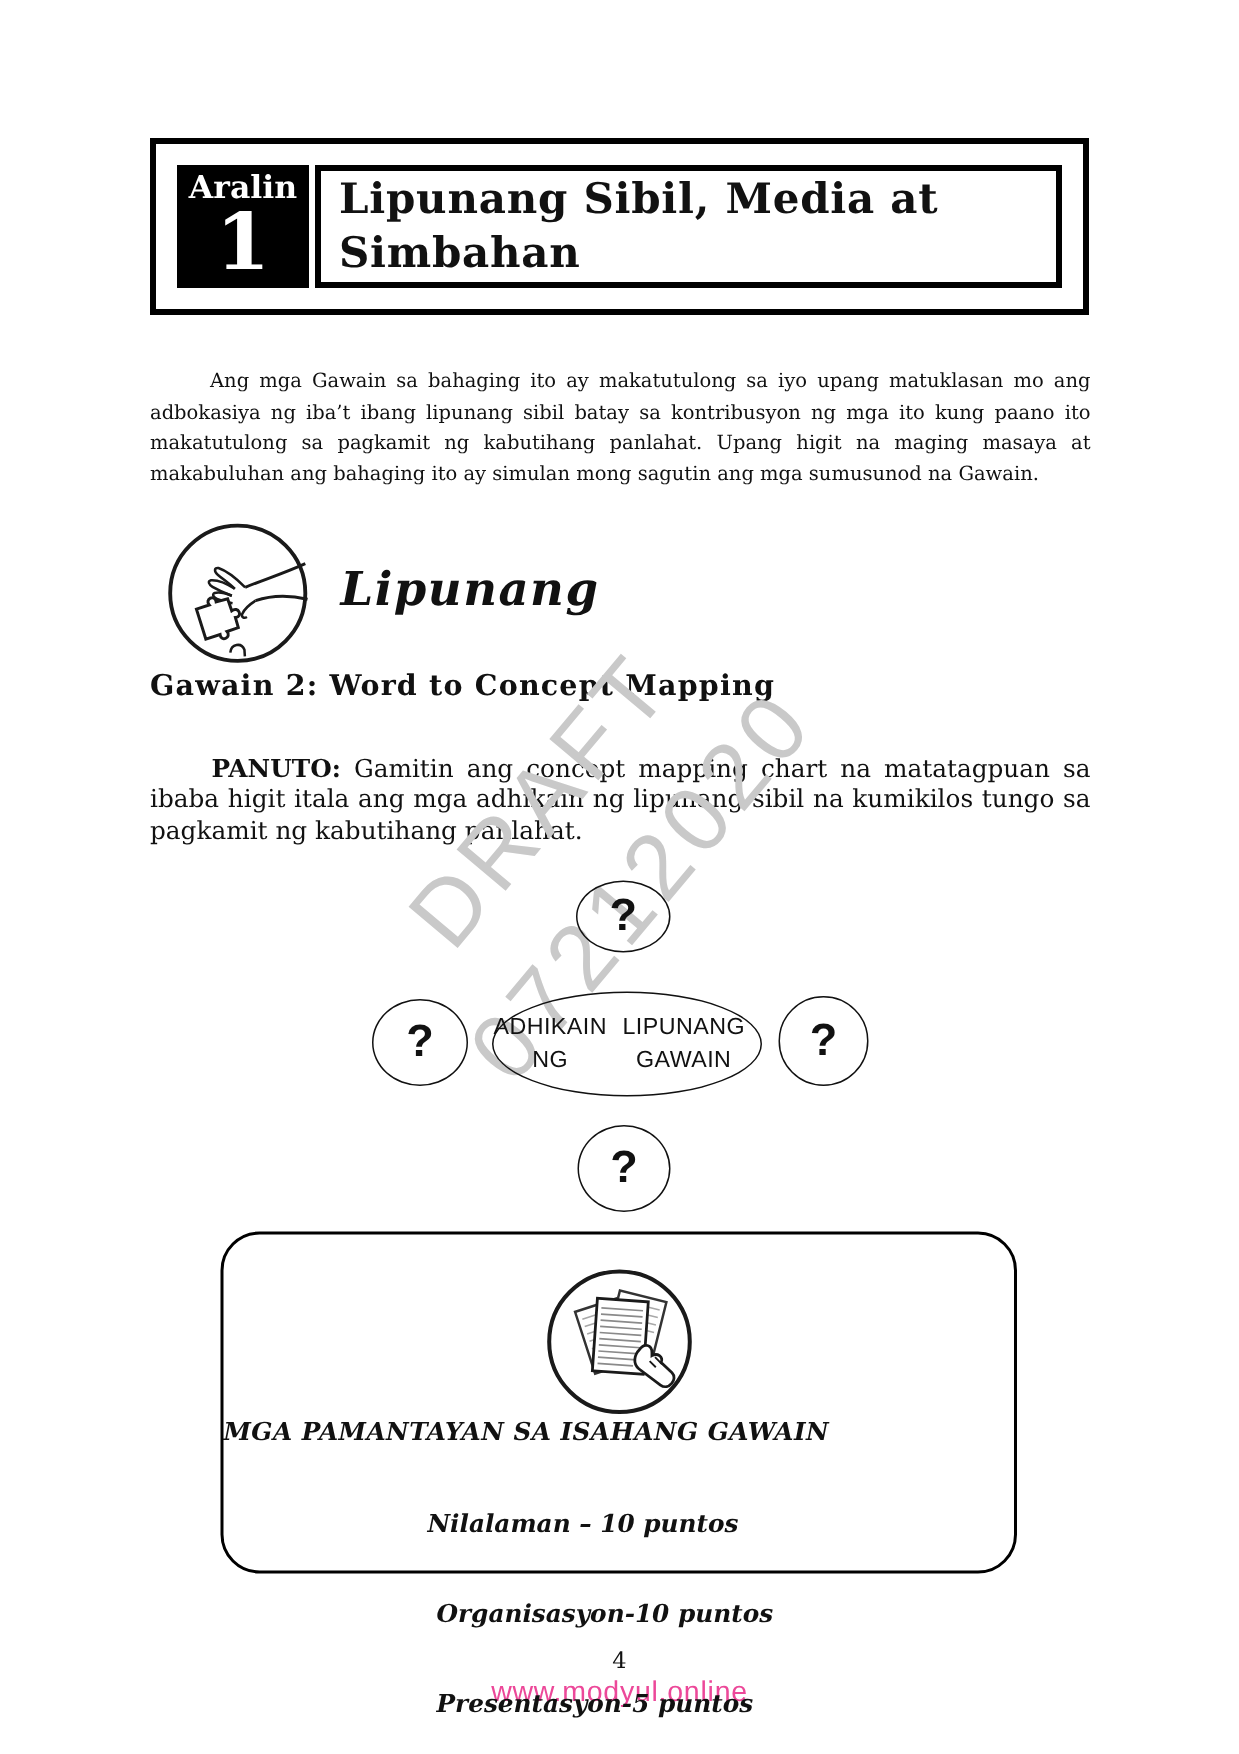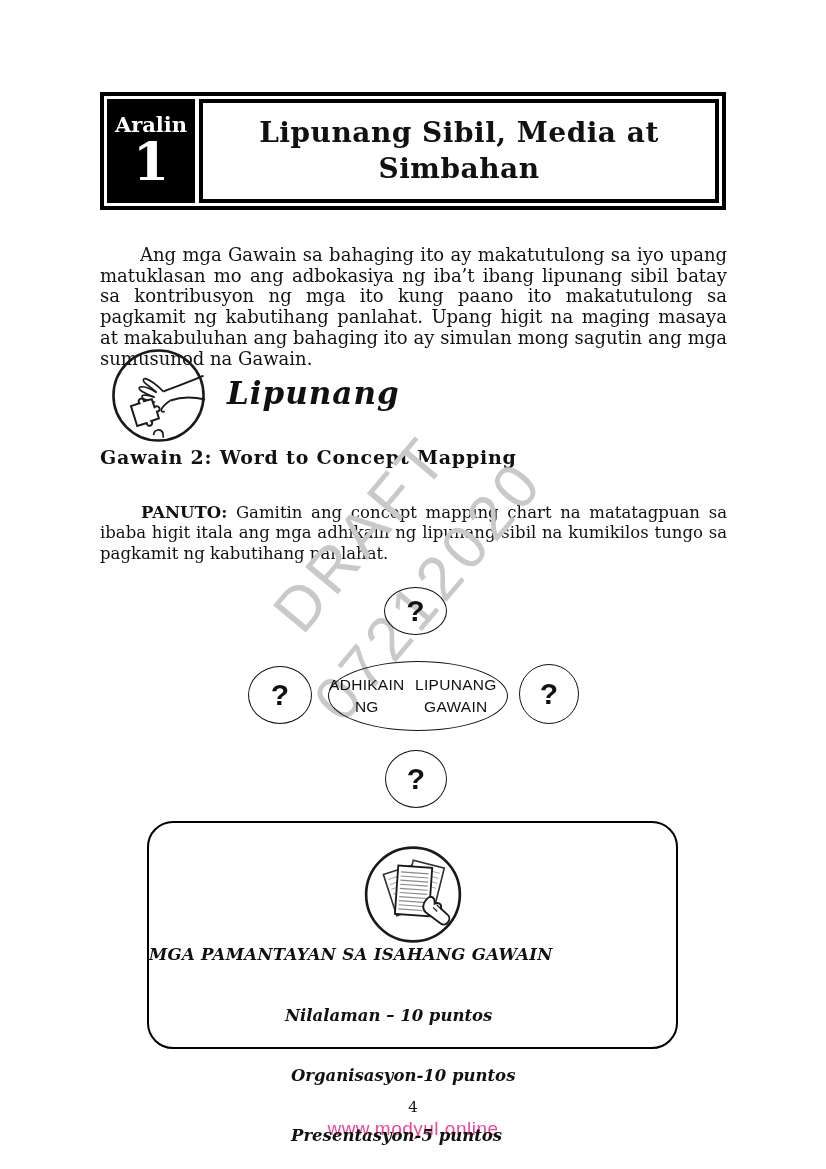--- a/index.html
+++ b/index.html
@@ -6,38 +6,38 @@
   #page {
     position:relative; width:826px; height:1169px; margin:0 auto;
     background:#ffffff; overflow:hidden;
     font-family:"DejaVu Serif", serif; color:#111;
   }
 
   
   .header {
     position:absolute; left:100px; top:92px; width:626px; height:118px;
     border:4px solid #000; box-sizing:border-box;
-    padding:3px; display:flex; gap:4px; background:#fff;
+    padding:14px; display:flex; gap:4px; background:#fff;
   }
   .lesson-box {
     width:88px; background:#000; color:#fff; flex-shrink:0;
     display:flex; flex-direction:column; align-items:center; justify-content:center;
   }
   .lesson-label { font-weight:bold; font-size:21px; line-height:1.05; }
   .lesson-number { font-weight:bold; font-size:52px; line-height:1.0; }
   .title-box {
     flex:1; border:4px solid #000; box-sizing:border-box;
-    display:flex; align-items:center; padding:2px 12px; background:#fff;text-align:center;
+    display:flex; align-items:center; padding:2px 12px; background:#fff;
   }
   .doc-title { font-weight:bold; font-size:28px; line-height:1.28; letter-spacing:0.5px; }
 
   
   .intro {
     position:absolute; left:100px; top:213px; width:627px;
-    font-size:18px; line-height:20.7px; text-align:justify; text-indent:40px;margin-top:32px;
+    font-size:13px; line-height:20.7px; text-align:justify; text-indent:40px;margin-top:32px;
   }
   .panuto {
     position:absolute; left:100px; top:486px; width:627px;
     font-size:16.5px; line-height:20.7px; text-align:justify;
   }
   .panuto .b { font-weight:bold;margin-left:41px; }
 
   
   .balikan-icon { position:absolute; left:109px; top:346px; width:99px; height:99px; }
   .balikan-label {

